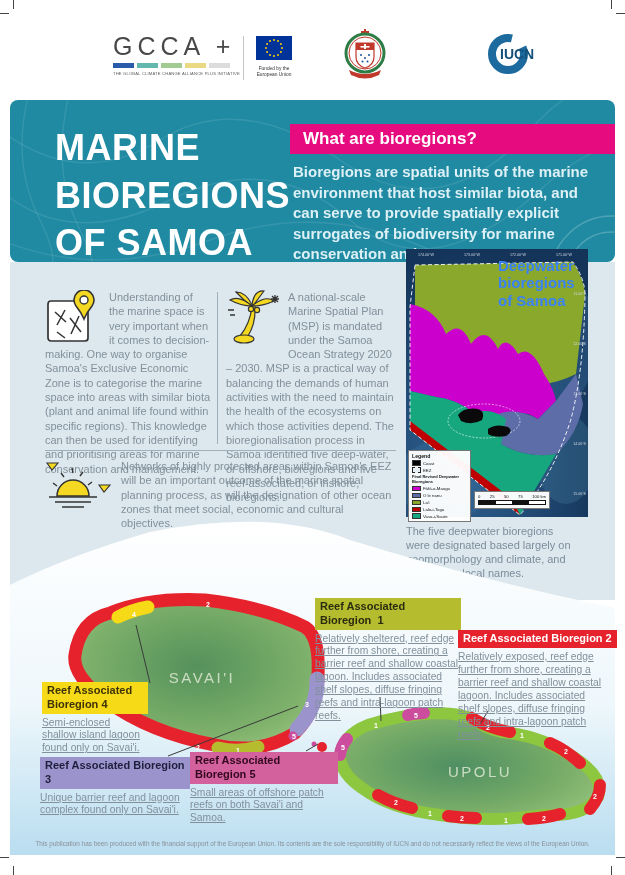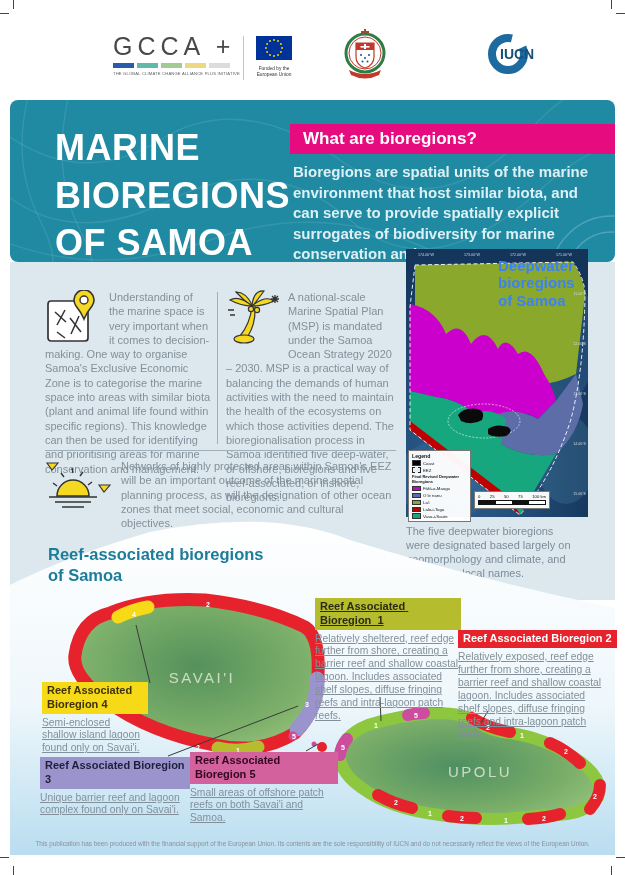--- a/index.html
+++ b/index.html
@@ -310,21 +310,20 @@
     <defs>
       <linearGradient id="reefbg" x1="0" y1="0" x2="0" y2="1">
         <stop offset="0%" stop-color="#ffffff"></stop>
           <stop offset="55%" stop-color="#eef7fb"></stop>
         <stop offset="100%" stop-color="#b9ddf0"></stop>
       </linearGradient>
     </defs>
     <path d="M 0 85 Q 60 55 140 32 Q 260 8 340 40 Q 470 80 605 108 L 605 355 L 0 355 Z" fill="url(#reefbg)"></path>
   </svg>
 
-  <div class="reef-title">Reef-associated bioregions of Samoa</div>
 
   <svg class="islands" width="605" height="265" viewBox="0 0 605 265">
     <defs>
       <radialGradient id="gSav" cx="50%" cy="45%" r="65%">
         <stop offset="0%" stop-color="#55915b"></stop>
           <stop offset="70%" stop-color="#7db06a"></stop>
         <stop offset="100%" stop-color="#97c47e"></stop>
       </radialGradient>
       <radialGradient id="gUpo" cx="45%" cy="50%" r="65%">
         <stop offset="0%" stop-color="#4f8f62"></stop>
@@ -386,21 +385,21 @@
     <g stroke="#3a3a3a" stroke-width="1">
       <line x1="370" y1="122" x2="371" y2="146"></line>
       <line x1="478" y1="136" x2="470" y2="149"></line>
       <line x1="140" y1="108" x2="126" y2="50"></line>
       <line x1="158" y1="181" x2="288" y2="131"></line>
       <line x1="296" y1="176" x2="308" y2="169"></line>
     </g>
   </svg>
 
   <div class="callout" style="left:315px;top:598px;width:146px">
-    <div class="co-head" style="background: rgb(181, 189, 47); color: rgb(43, 43, 16); text-decoration: underline;">Reef Associated Bioregion  1</div>
+    <div class="co-head" style="background: rgb(181, 189, 47); color: rgb(43, 43, 16);">Reef Associated Bioregion  1</div>
     <div class="co-body">Relatively sheltered, reef edge further from shore, creating a barrier reef and shallow coastal lagoon. Includes associated shelf slopes, diffuse fringing reefs and intra-lagoon patch reefs.</div>
   </div>
 
   <div class="callout" style="left:458px;top:628px;width:160px">
     <div class="co-head" style="background: rgb(230, 35, 45); color: rgb(255, 255, 255);">Reef Associated Bioregion 2</div>
     <div class="co-body" style="width:150px">Relatively exposed, reef edge further from shore, creating a barrier reef and shallow coastal lagoon. Includes associated shelf slopes, diffuse fringing reefs and intra-lagoon patch reefs.</div>
   </div>
 
   <div class="callout" style="left:42px;top:682px;width:112px">
     <div class="co-head" style="width: 96px; background: rgb(246, 217, 23); color: rgb(61, 50, 8);">Reef Associated Bioregion 4</div>

